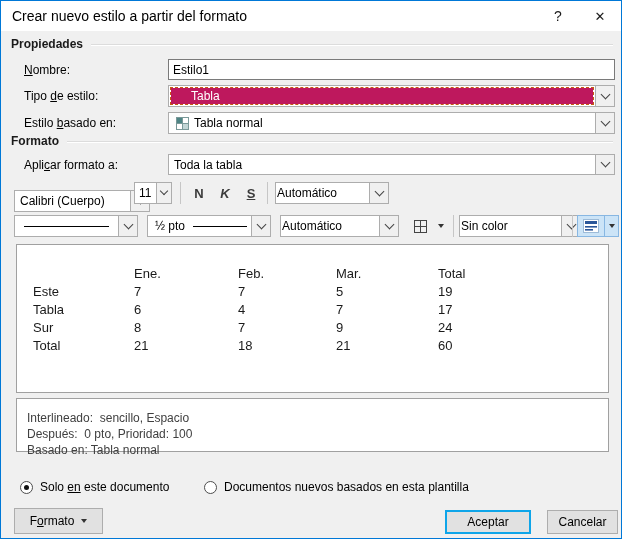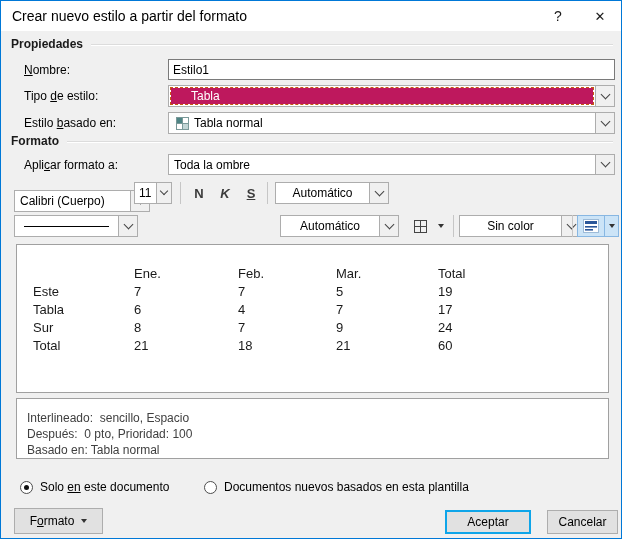--- a/index.html
+++ b/index.html
@@ -25,21 +25,21 @@
     position: absolute; left: 167px; width: 447px; height: 21px;
     border: 1px solid #7a7a7a; background: #fff; font-family: "Liberation Sans", sans-serif;
     font-size: 12px; padding: 1px 4px; outline: none;
   }
   
   .combo { position: absolute; border: 1px solid #adadad; background: #fff; }
   .combo-content {
     position: absolute; left: 1px; top: 1px; bottom: 1px; right: 20px;
     display: flex; align-items: center; overflow: hidden; white-space: nowrap; padding-left: 4px;
   }
-  .combo-content.center { justify-content: center; padding-left: 0; }
+  .combo-content.center { justify-content: flex-start; padding-left: 0; }
   .chev-box {
     position: absolute; right: 0; top: 0; bottom: 0; width: 19px;
     background: #f0f0f0; border-left: 1px solid #adadad;
     display: flex; align-items: center; justify-content: center;
   }
   .chev {
     width: 7px; height: 7px; border-right: 1.4px solid #444; border-bottom: 1.4px solid #444;
     transform: rotate(45deg); margin-top: -4px;
   }
   .sel-fill {
@@ -121,21 +121,21 @@
         <span class="chev"></span>
       </div>
   </div>
 
   <span class="sec-lbl" style="top:133px;">Formato</span>
   <div class="sec-line" style="left:66px; top:140px; width:546px;"></div>
 
   <span class="lbl" style="top:154px;"><span>Apli</span><span class="ac">c</span><span>ar formato a:</span></span>
   <div class="combo" style="left:167px; top:153px; width:447px; height:21px;">
     <div class="combo-content">
-        <span>Toda la ombre</span>
+        <span>Toda la tabla</span>
       </div>
     <div class="chev-box">
         <span class="chev"></span>
       </div>
   </div>
 
   <div class="combo" style="left:13px; top:189px; width:136px; height:22px;">
     <div class="combo-content">
         <span>Calibri (Cuerpo)</span>
       </div>
@@ -168,20 +168,29 @@
       </div>
     <div class="chev-box">
         <span class="chev"></span>
       </div>
   </div>
 
   <div class="combo" style="left:13px; top:214px; width:124px; height:22px;">
     <div class="combo-content" style="padding:0 8px;">
         <span class="hline" style="flex:1;"></span>
       </div>
+    <div class="chev-box">
+        <span class="chev"></span>
+      </div>
+  </div>
+  <div class="combo" style="left:146px; top:214px; width:124px; height:22px;">
+    <div class="combo-content" style="padding-left:6px;">
+      <span>½ pto</span>
+      <span class="hline" style="flex:1; margin-left:8px; margin-right:3px;"></span>
+    </div>
     <div class="chev-box">
         <span class="chev"></span>
       </div>
   </div>
   <div class="combo" style="left:279px; top:214px; width:119px; height:22px;">
     <div class="combo-content center">
         <span>Automático</span>
       </div>
     <div class="chev-box">
         <span class="chev"></span>
@@ -245,21 +254,21 @@
     <div class="pv-cell">9</div>
     <div class="pv-cell">24</div>
 
     <div class="pv-cell">Total</div>
     <div class="pv-cell">21</div>
     <div class="pv-cell">18</div>
     <div class="pv-cell">21</div>
     <div class="pv-cell">60</div>
   </div>
 
-  <div class="panel" style="top:397px; height:61px;">
+  <div class="panel" style="top:397px; height:54px;">
     <div class="desc">
       <div>Interlineado:  sencillo, Espacio</div>
       <div>Después:  0 pto, Prioridad: 100</div>
       <div>Basado en: Tabla normal</div>
     </div>
   </div>
 
   <span class="radio sel" style="left:19px; top:480px;"></span>
   <span class="radio-lbl" style="left:39px; top:479px;"><span>Solo </span><span class="ac">en</span><span> este documento</span></span>
   <span class="radio" style="left:203px; top:480px;"></span>

